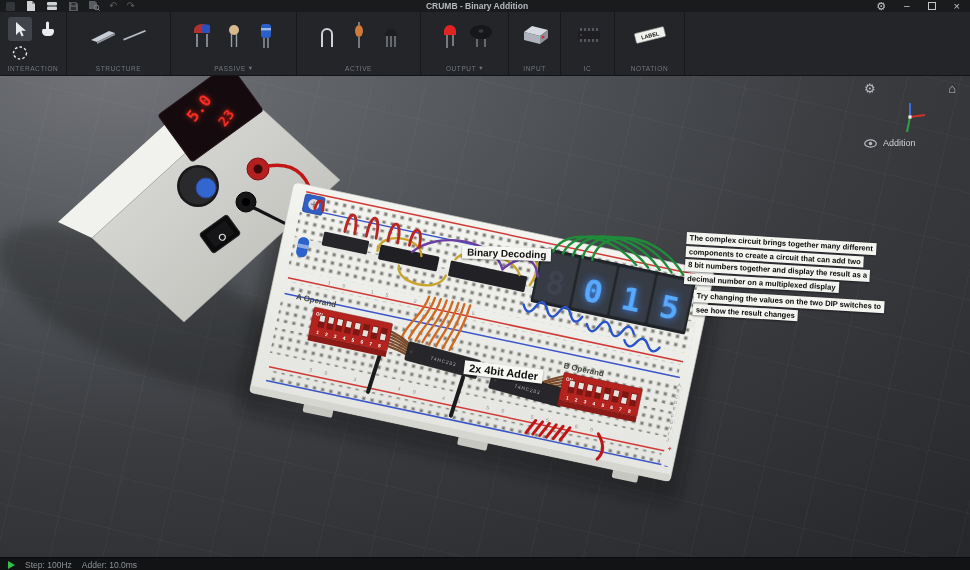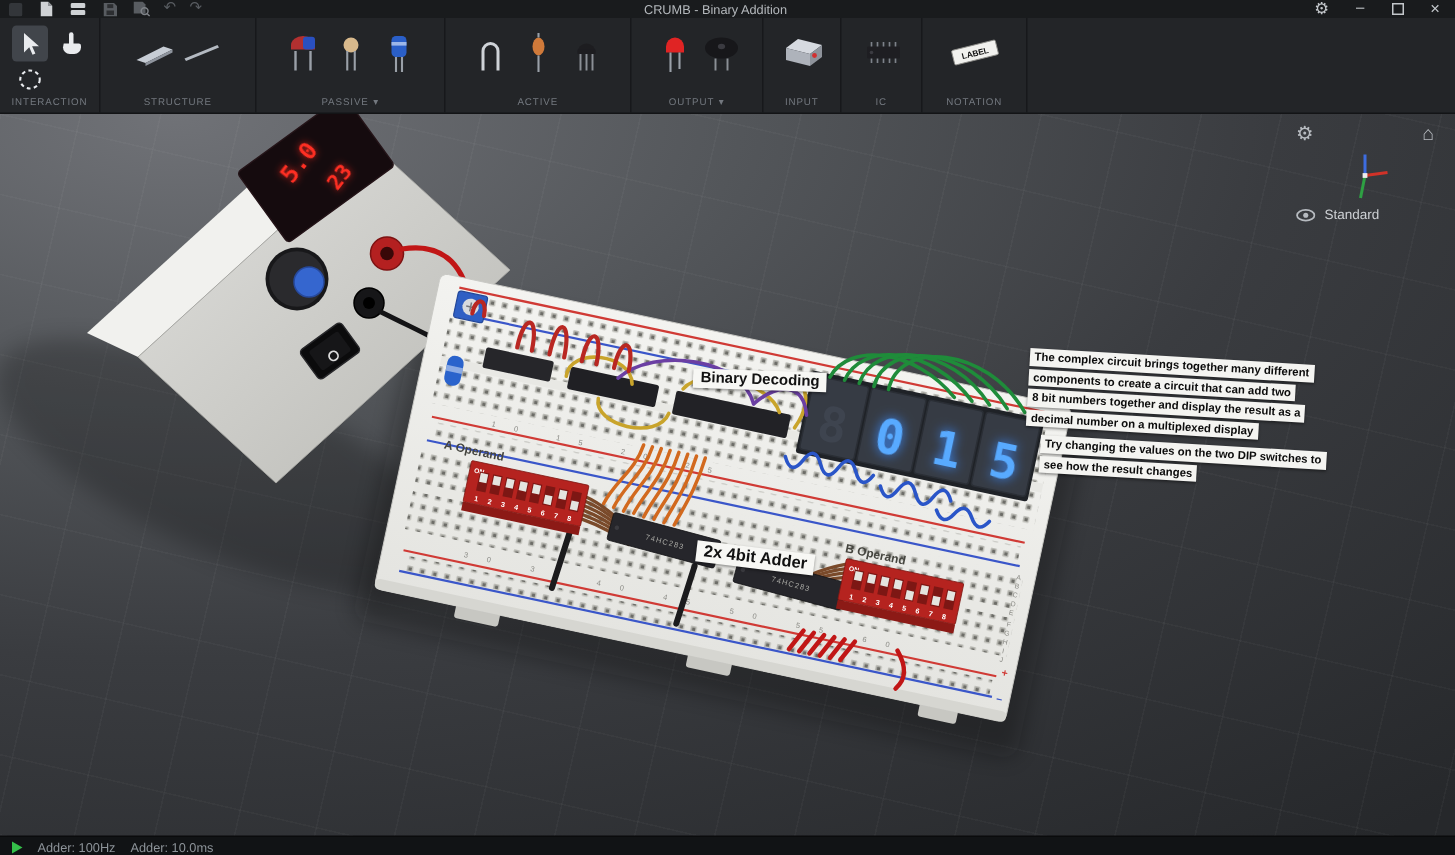--- a/index.html
+++ b/index.html
@@ -5,21 +5,21 @@
   html,body{margin:0;padding:0;background:#000;}
   #app{position:relative;width:970px;height:570px;overflow:hidden;
        font-family:"Liberation Sans",sans-serif;user-select:none;}
 
   
   .titlebar{height:12px;background:#191b1d;display:flex;align-items:center;
             font-size:8.5px;color:#b9bdc1;position:relative;}
   .tb-left{display:flex;align-items:center;gap:9px;padding-left:4px;height:100%;}
   .tb-ico{width:12px;height:10px;display:flex;align-items:center;justify-content:center;}
   .tb-title{position:absolute;left:0;right:16px;text-align:center;color:#b4b8bc;
-            font-size:8.5px;pointer-events:none;}
+            font-size:8.5px;pointer-events:none;font-weight:bold;}
   .tb-right{margin-left:auto;display:flex;align-items:center;gap:18px;padding-right:10px;height:100%;z-index:2;}
   .glyph{color:#c3c7cb;font-size:10px;line-height:10px;}
   .glyph.dim{color:#585c61;}
   .winbox{width:6px;height:6px;border:1px solid #c3c7cb;}
 
   
   .toolbar{height:63px;background:#232528;display:flex;border-bottom:1px solid #131416;}
   .section{display:flex;flex-direction:column;align-items:center;justify-content:flex-start;
            border-right:1px solid #17181b;padding-top:4px;box-sizing:border-box;}
   .tools{display:flex;align-items:flex-start;gap:2px;flex:1;}
@@ -593,23 +593,23 @@
           <line x1="19" y1="19" x2="34" y2="17" stroke="#d03228" stroke-width="2"></line>
           <line x1="19" y1="19" x2="16" y2="34" stroke="#2ea043" stroke-width="2"></line>
           <rect x="17.4" y="17.4" width="3.2" height="3.2" fill="#ececec"></rect>
         </svg>
       </div>
       <div class="standard-row">
         <svg width="13" height="9">
           <ellipse cx="6.5" cy="4.5" rx="5.8" ry="3.6" fill="none" stroke="#b7bbc0" stroke-width="1.2"></ellipse>
           <circle cx="6.5" cy="4.5" r="1.7" fill="#b7bbc0"></circle>
         </svg>
-        <span>Standard</span>
+        <span>Addition</span>
       </div>
     </div>
   </div>
 
   <div class="statusbar">
     <span class="play"></span>
-    <span>Adder: 100Hz</span>
+    <span>Step: 100Hz</span>
     <span>Adder: 10.0ms</span>
   </div>
 </div>
 
 </body></html>

